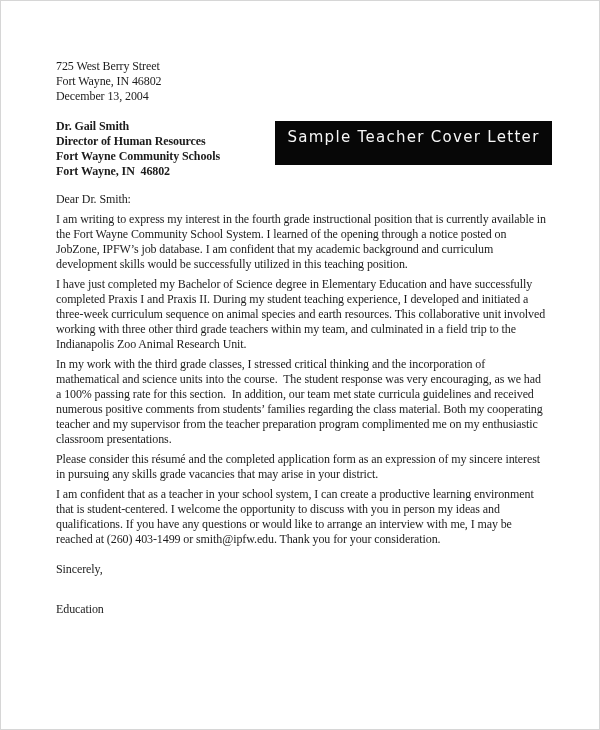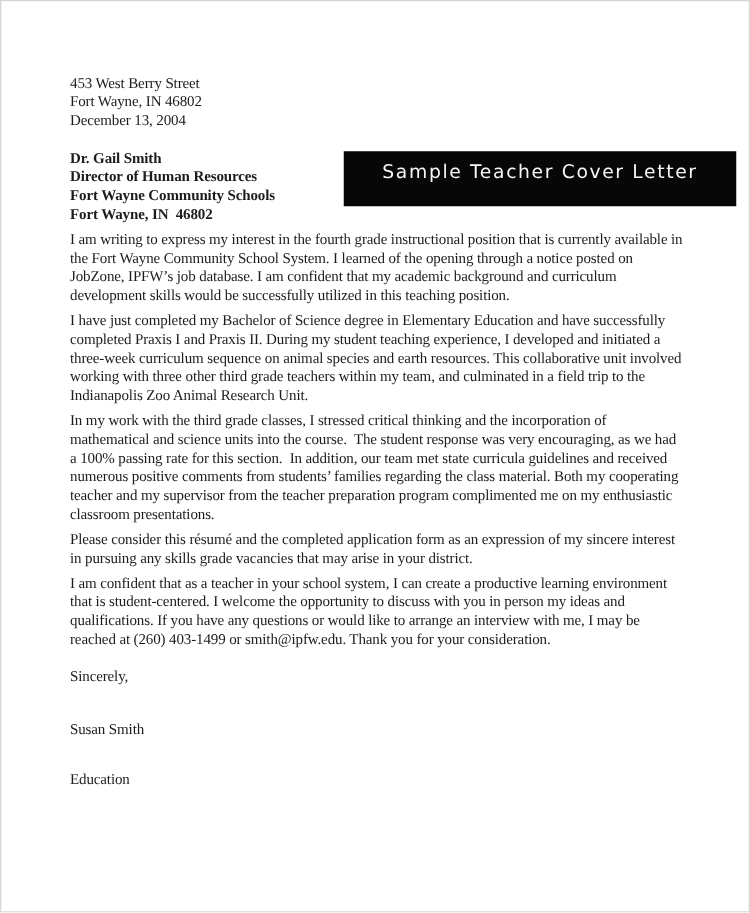--- a/index.html
+++ b/index.html
@@ -31,21 +31,21 @@
   .recipient-block { margin-top: 15px; font-weight: bold; }
   .salutation { margin-top: 13px; }
   .content p { margin: 5px 0 0 0; }
   .closing { margin-top: 15px; }
   .signature { margin-top: 27px; }
   .enclosure { margin-top: 25px; }
   .banner {
     position: absolute;
     left: 274px;
     top: 120px;
-    width: 314px;
+    width: 277px;
     height: 44px;
     background: #070707;
     display: flex;
     align-items: center;
     justify-content: center;
     padding-bottom: 12px;
     box-sizing: border-box;
   }
   .banner span {
     font-family: "DejaVu Sans", "Liberation Sans", sans-serif;
@@ -56,41 +56,41 @@
   }
 </style>
 </head>
 <body>
 
 <div class="page">
 
   <div class="content">
 
     <div class="sender-block">
-      <div class="line">453 West Berry Street</div>
+      <div class="line">725 West Berry Street</div>
       <div class="line">Fort Wayne, IN 46802</div>
       <div class="line">December 13, 2004</div>
     </div>
 
     <div class="recipient-block">
       <div class="line">Dr. Gail Smith</div>
       <div class="line">Director of Human Resources</div>
       <div class="line">Fort Wayne Community Schools</div>
       <div class="line">Fort Wayne, IN  46802</div>
     </div>
 
+    <div class="salutation">Dear Dr. Smith:</div>
 
     <p>I am writing to express my interest in the fourth grade instructional position that is currently available in the Fort Wayne Community School System. I learned of the opening through a notice posted on JobZone, IPFW’s job database. I am confident that my academic background and curriculum development skills would be successfully utilized in this teaching position.</p>
     <p>I have just completed my Bachelor of Science degree in Elementary Education and have successfully completed Praxis I and Praxis II. During my student teaching experience, I developed and initiated a three-week curriculum sequence on animal species and earth resources. This collaborative unit involved working with three other third grade teachers within my team, and culminated in a field trip to the Indianapolis Zoo Animal Research Unit.</p>
     <p>In my work with the third grade classes, I stressed critical thinking and the incorporation of mathematical and science units into the course.  The student response was very encouraging, as we had a 100% passing rate for this section.  In addition, our team met state curricula guidelines and received numerous positive comments from students’ families regarding the class material. Both my cooperating teacher and my supervisor from the teacher preparation program complimented me on my enthusiastic classroom presentations.</p>
     <p>Please consider this résumé and the completed application form as an expression of my sincere interest in pursuing any skills grade vacancies that may arise in your district.</p>
     <p>I am confident that as a teacher in your school system, I can create a productive learning environment that is student-centered. I welcome the opportunity to discuss with you in person my ideas and qualifications. If you have any questions or would like to arrange an interview with me, I may be reached at (260) 403-1499 or smith@ipfw.edu. Thank you for your consideration.</p>
 
     <div class="closing">Sincerely,</div>
-    <div class="signature">Susan Smith</div>
     <div class="enclosure">Education</div>
 
   </div>
 
   <div class="banner">
     <span>Sample Teacher Cover Letter</span>
   </div>
 
 </div>
 

